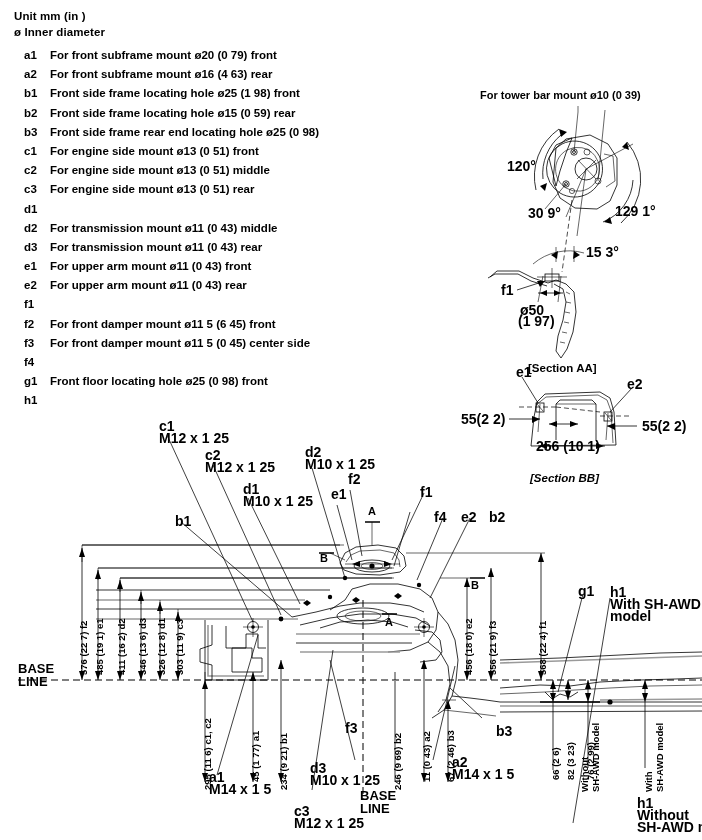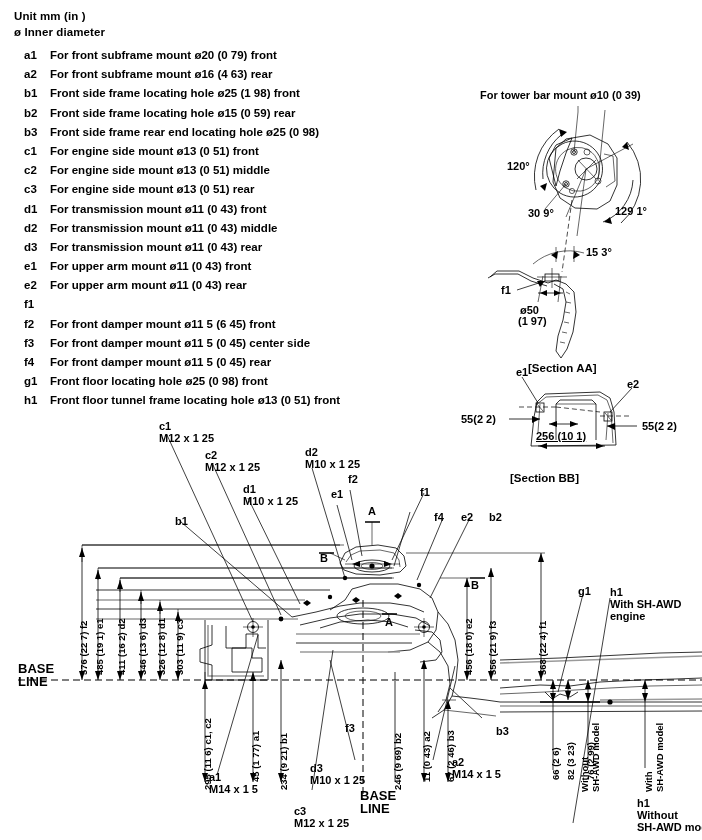--- a/index.html
+++ b/index.html
@@ -13,21 +13,21 @@
 
   
   #legend{position:absolute;left:14px;top:8px;width:440px;}
   .unit-line{font-size:11.5px;font-weight:bold;letter-spacing:.1px;line-height:16px;}
   .legend-list{margin-top:6px;}
   .legend-row{display:flex;align-items:flex-start;line-height:19.2px;height:19.2px;}
   .legend-key{width:36px;flex:0 0 36px;font-size:11.5px;font-weight:bold;padding-left:10px;box-sizing:border-box;}
   .legend-desc{font-size:11.5px;font-weight:bold;white-space:nowrap;}
 
   
-  .lbl{position:absolute;font-size:11px;font-weight:bold;line-height:11.5px;white-space:nowrap;}
+  .lbl{position:absolute;font-size:14px;font-weight:bold;line-height:11.5px;white-space:nowrap;}
   .lbl.big{font-size:11px;}
   .vlbl{position:absolute;font-size:9.5px;font-weight:bold;white-space:nowrap;
         transform-origin:0 0;transform:rotate(-90deg);line-height:10px;}
   .sec-title{position:absolute;font-size:11.5px;font-weight:bold;white-space:nowrap;}
   .baseline-lbl{position:absolute;font-size:13px;font-weight:bold;line-height:12.5px;white-space:nowrap;}
 
   svg{position:absolute;left:0;top:0;overflow:visible;}
   .ln{stroke:#000;stroke-width:.8;fill:none;}
   .ln-thin{stroke:#000;stroke-width:.6;fill:none;}
   .ln-gray{stroke:#9a9a9a;stroke-width:1.6;fill:none;}
@@ -72,21 +72,20 @@
     <div class="legend-row">
         <span class="legend-key">c2</span>
         <span class="legend-desc">For engine side mount ø13 (0 51) middle</span>
       </div>
     <div class="legend-row">
         <span class="legend-key">c3</span>
         <span class="legend-desc">For engine side mount ø13 (0 51) rear</span>
       </div>
     <div class="legend-row">
         <span class="legend-key">d1</span>
-        <span class="legend-desc">For transmission mount ø11 (0 43) front</span>
       </div>
     <div class="legend-row">
         <span class="legend-key">d2</span>
         <span class="legend-desc">For transmission mount ø11 (0 43) middle</span>
       </div>
     <div class="legend-row">
         <span class="legend-key">d3</span>
         <span class="legend-desc">For transmission mount ø11 (0 43) rear</span>
       </div>
     <div class="legend-row">
@@ -103,29 +102,27 @@
     <div class="legend-row">
         <span class="legend-key">f2</span>
         <span class="legend-desc">For front damper mount ø11 5 (6 45) front</span>
       </div>
     <div class="legend-row">
         <span class="legend-key">f3</span>
         <span class="legend-desc">For front damper mount ø11 5 (0 45) center side</span>
       </div>
     <div class="legend-row">
         <span class="legend-key">f4</span>
-        <span class="legend-desc">For front damper mount ø11 5 (0 45) rear</span>
       </div>
     <div class="legend-row">
         <span class="legend-key">g1</span>
         <span class="legend-desc">Front floor locating hole ø25 (0 98) front</span>
       </div>
     <div class="legend-row">
         <span class="legend-key">h1</span>
-        <span class="legend-desc">Front floor tunnel frame locating hole ø13 (0 51) front</span>
       </div>
   </div>
 </div>
 
 <div class="abs" style="left:0;top:0;width:556px;height:340px;margin-top:40px;">
   <svg width="702" height="340">
 
     <path class="ln" d="M543 139 A50 50 0 0 1 561 95"></path>
     <path class="ln" d="M536 150 A58 58 0 0 1 559 89"></path>
     <path class="ln" d="M627 102 A58 58 0 0 1 621 183"></path>
@@ -238,22 +235,22 @@
     <polygon class="sld" points="604,446 596,443 596,449"></polygon>
 
     <line class="lead" x1="522" y1="377" x2="538" y2="403"></line>
     <line class="lead" x1="632" y1="388" x2="610" y2="412"></line>
   </svg>
 
   <div class="lbl" style="left:516px;top:367px;">e1</div>
   <div class="lbl" style="left:627px;top:379px;">e2</div>
   <div class="lbl" style="left:461px;top:414px;">55(2 2)</div>
   <div class="lbl" style="left:642px;top:421px;">55(2 2)</div>
-  <div class="lbl" style="left:536px;top:431px;text-decoration:underline;">256 (10 1)</div>
-  <div class="sec-title" style="left:510px;top:472px;">[Section BB]</div>
+  <div class="lbl" style="left:536px;top:441px;">256 (10 1)</div>
+  <div class="sec-title" style="left:530px;top:472px;font-style:italic;">[Section BB]</div>
 </div>
 
 <div class="abs" style="left:0;top:0;width:702px;height:840px;">
   <svg width="702" height="840">
 
     <line class="ln" x1="82" y1="545" x2="340" y2="545"></line>
     <line class="ln-gray" x1="98" y1="568" x2="392" y2="568"></line>
     <line class="ln" x1="120" y1="578" x2="392" y2="578"></line>
     <line class="ln" x1="96" y1="590" x2="330" y2="590"></line>
     <line class="ln-gray" x1="96" y1="600" x2="305" y2="600"></line>
@@ -530,20 +527,20 @@
   <div class="lbl" style="left:452px;top:757px;">
     <span>a2</span><br>
     <span>M14 x 1 5</span>
   </div>
   <div class="lbl" style="left:496px;top:726px;">b3</div>
   <div class="lbl" style="left:345px;top:723px;">f3</div>
 
   <div class="lbl" style="left:610px;top:586px;line-height:12px;">
     <span>h1</span><br>
     <span>With SH-AWD</span><br>
-    <span>engine</span>
+    <span>model</span>
   </div>
   <div class="lbl" style="left:637px;top:797px;line-height:12px;">
     <span>h1</span><br>
     <span>Without</span><br>
     <span>SH-AWD model</span>
   </div>
 </div>
 
 </body></html>

